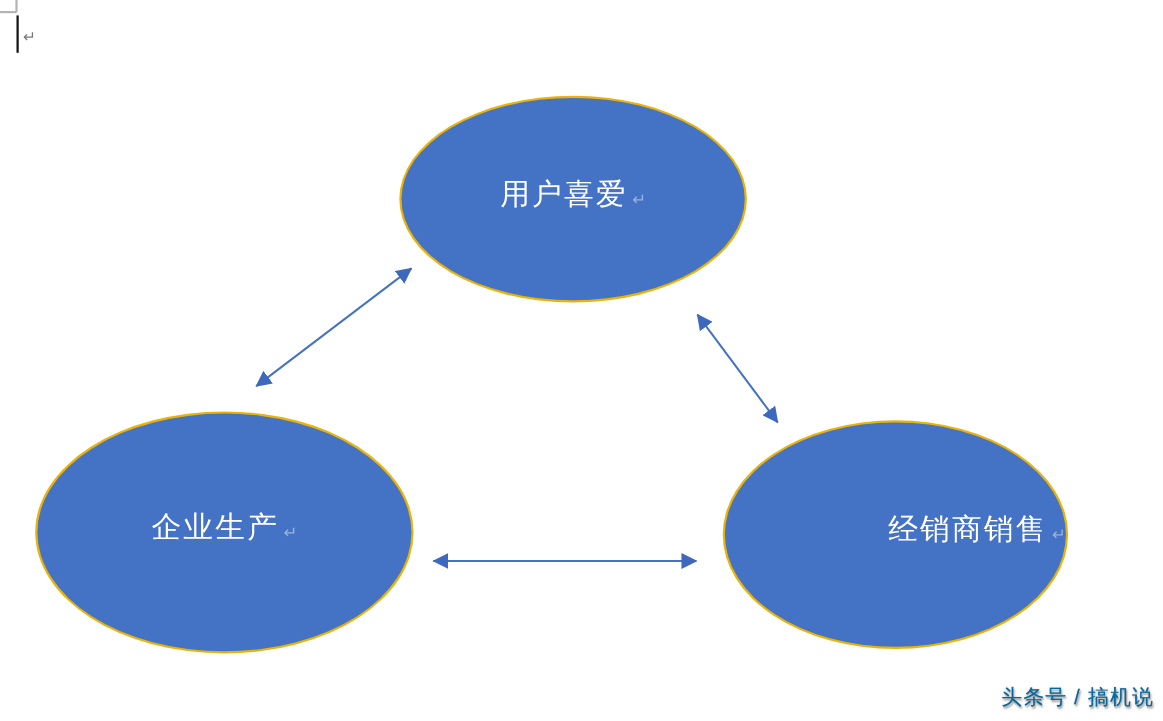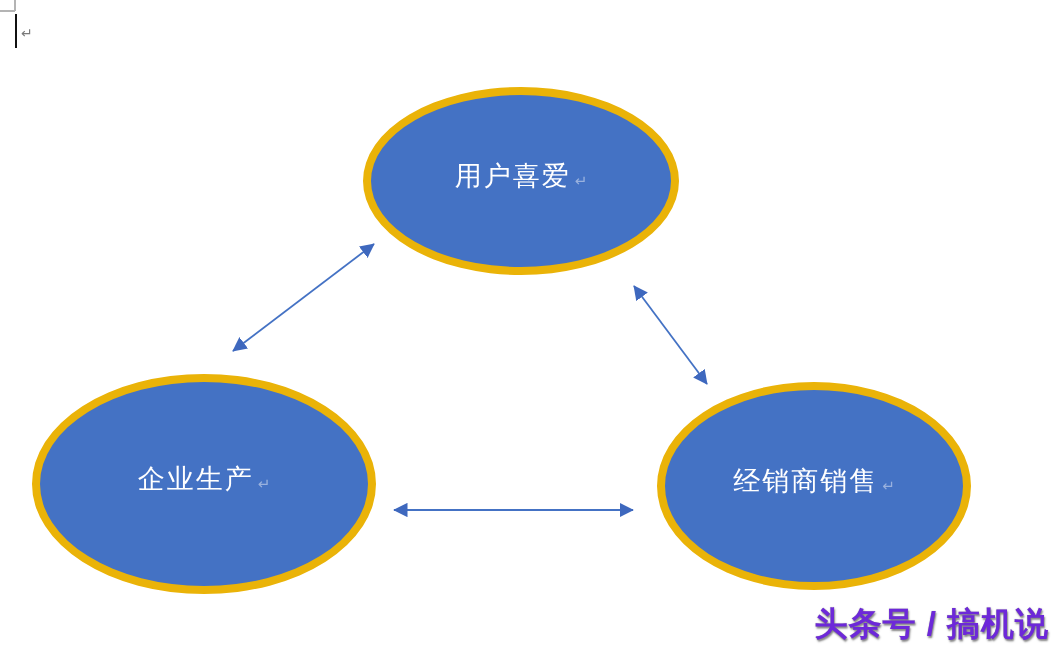--- a/index.html
+++ b/index.html
@@ -42,21 +42,21 @@
     left: 21px; top: 26px;
     font-size: 14px;
     color: #7a7a7a;
     line-height: 1;
   }
   
   .node {
     position: absolute;
     border-radius: 50%;
     background: #4472C4;
-    border: 8px solid #eab308;
+    border: 2px solid #eab308;
     box-sizing: border-box;
     display: flex;
     align-items: center;
     justify-content: center;
     padding-bottom: 10px;
     cursor: default;
   }
   .node-label {
     color: #ffffff;
     font-size: 27px;
@@ -66,40 +66,40 @@
   .node-pilcrow {
     color: #c7d3ec;
     opacity: 0.65;
     font-size: 15px;
     margin-left: 4px;
     position: relative;
     top: 5px;
   }
   .node-top    { left: 363px; top: 87px;  width: 316px; height: 188px; }
   .node-left   { left: 32px;  top: 374px; width: 344px; height: 220px; justify-content: center; }
-  .node-right  { left: 657px; top: 382px; width: 314px; height: 208px; }
+  .node-right  { left: 657px; top: 382px; width: 314px; height: 208px; justify-content: flex-end; }
 
   .arrows-layer {
     position: absolute;
     left: 0; top: 0;
     width: 1057px;
     height: 655px;
     pointer-events: none;
   }
   .arrows-layer line { pointer-events: stroke; }
 
   
   .watermark {
     position: absolute;
     right: 8px;
     bottom: 8px;
-    font-size: 33px;
-    font-weight: bold;
+    font-size: 19px;
+    font-weight: normal;
     letter-spacing: 1px;
-    color: #6d28d9;
+    color: #0369a1;
     text-shadow:
       1px 2px 2px rgba(110,110,110,0.85),
       0 0 1px rgba(140,140,140,0.9),
       -1px -1px 1px rgba(255,255,255,0.9);
     white-space: nowrap;
   }
 </style>
 </head>
 <body>
 

